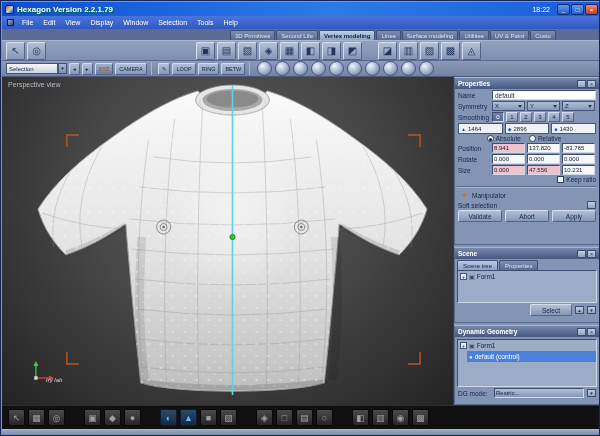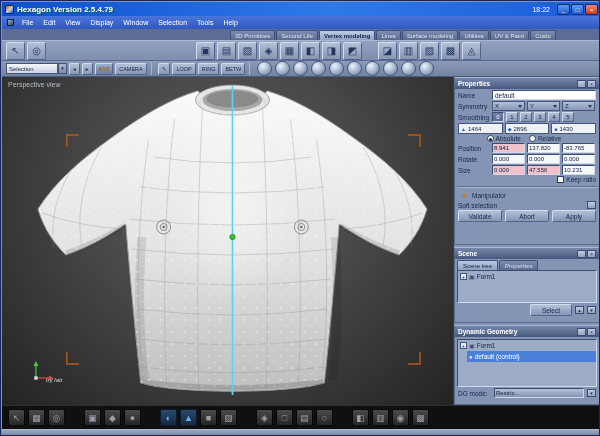--- a/index.html
+++ b/index.html
@@ -111,21 +111,21 @@
   #bottomstrip{position:absolute;left:1px;top:428px;width:598px;height:7px;
     background:linear-gradient(#9aa8c4,#73839f);border-top:1px solid #aab6cc;}
 </style>
 </head>
 <body>
 
 <div id="win">
 
   <div id="titlebar">
     <div id="appicon"></div>
-    <div id="title">Hexagon Version 2.5.4.79</div>
+    <div id="title">Hexagon Version 2.2.1.79</div>
     <div id="clock">18:22</div>
     <div class="winbtn">_</div>
     <div class="winbtn">□</div>
     <div class="winbtn close">×</div>
   </div>
 
   <div id="menubar">
     <div id="menuicon"></div>
     <span class="mitem">File</span>
     <span class="mitem">Edit</span>

